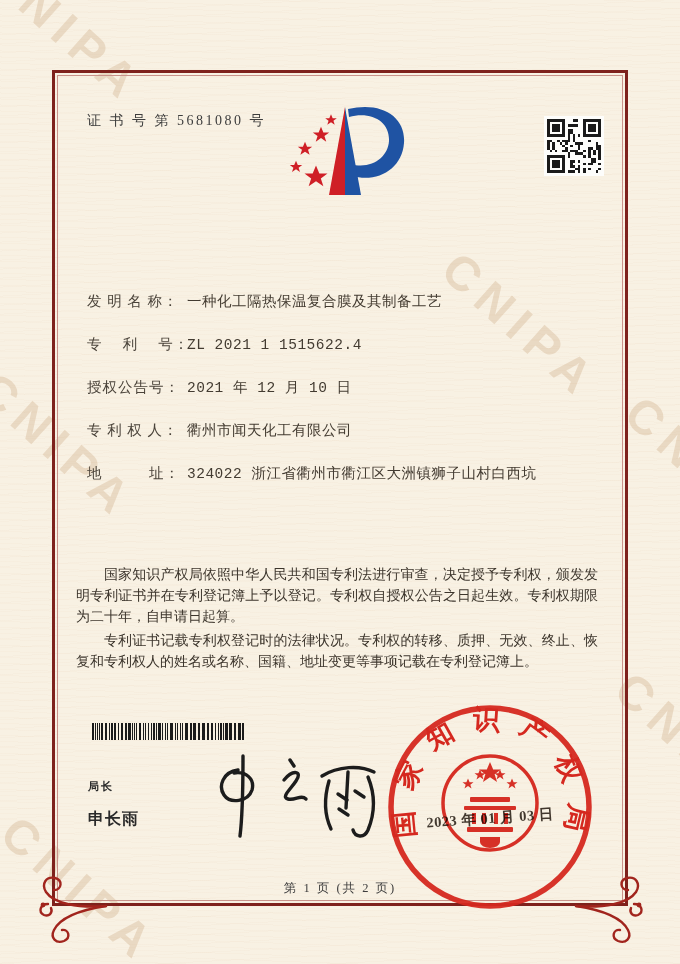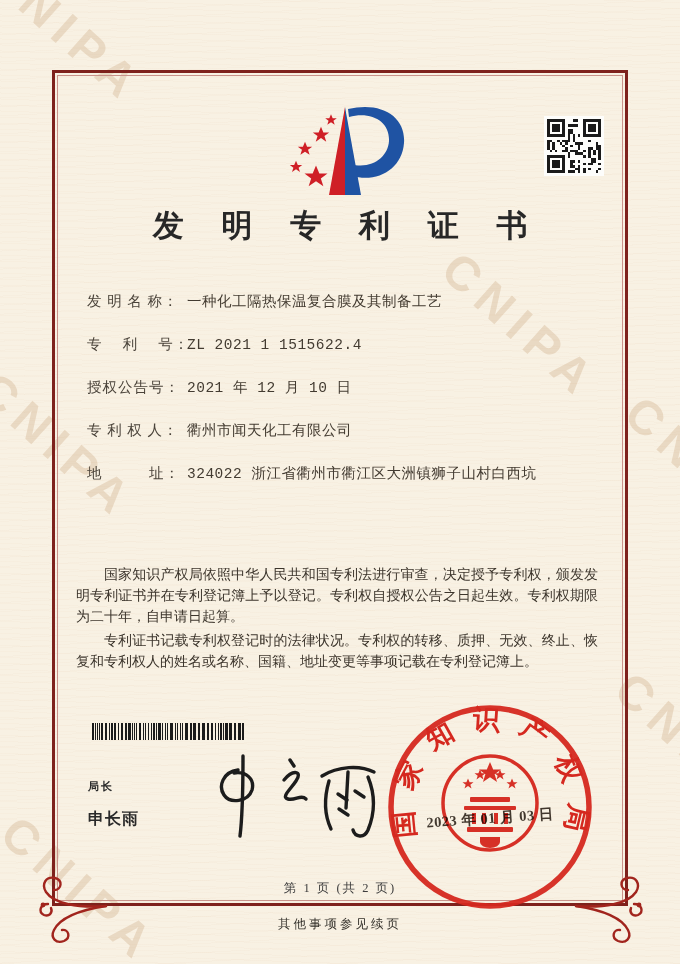--- a/index.html
+++ b/index.html
@@ -110,20 +110,21 @@
     <g fill="none" stroke="#a1241d" stroke-width="2.4" stroke-linecap="round">
       <path d="M72,32 C44,34 20,30 12,18 C7,10 12,2 21,4 C29,6 28,16 20,16"></path>
       <path d="M72,32 C46,36 26,44 20,56 C16,64 22,70 30,67 C37,64 35,55 28,56"></path>
       <path d="M14,30 C6,30 4,38 10,41 C15,43 19,39 17,34"></path>
     </g>
     <circle cx="9" cy="31" r="2.4" fill="#a1241d"></circle>
   </svg>
 
   <div class="content">
 
+    <div class="cert-no">证 书 号 第 5681080 号</div>
 
     <svg class="logo" width="128" height="100" viewBox="0 0 128 100">
       <defs>
         <path id="st" d="M0,-10 L2.9,-3.1 L10,-3.1 L4.2,1.2 L6.4,8.1 L0,3.8 L-6.4,8.1 L-4.2,1.2 L-10,-3.1 L-2.9,-3.1 Z"></path>
       </defs>
 
       <path d="M66,8 C100,0 124,16 122,42 C120,68 96,82 70,75 L68,63 C90,69 106,56 107,40 C108,21 90,10 67,16 Z" fill="#1f53a3"></path>
 
       <polygon points="63,6 63,94 47,94" fill="#cf1f26"></polygon>
       <polygon points="63,6 79,94 63,94" fill="#1f53a3"></polygon>
@@ -572,21 +573,20 @@
         <div></div>
         <div class="on"></div>
         <div></div>
         <div></div>
         <div></div>
         <div></div>
         <div class="on"></div>
         <div></div>
       </div>
 
-    <div class="title">发 明 专 利 证 书</div>
 
     <div class="fields">
       <div class="f-row">
         <span class="lbl">发 明 名 称：</span><span class="val">一种化工隔热保温复合膜及其制备工艺</span>
       </div>
       <div class="f-row">
         <span class="lbl">专　 利　 号：</span><span class="val">ZL 2021 1 1515622.4</span>
       </div>
       <div class="f-row">
         <span class="lbl">授权公告号：</span><span class="val">2021 年 12 月 10 日</span>
@@ -698,16 +698,15 @@
           <rect x="110" y="112" width="4" height="11"></rect>
           <rect x="120" y="112" width="4" height="11"></rect>
           <rect x="83" y="126" width="46" height="5" rx="1"></rect>
           <path d="M96,136 h20 v5 a10,6 0 0 1 -20,0 Z"></path>
         </g>
       </g>
     </svg>
     <div class="seal-date">2023 年 01 月 03 日</div>
 
     <div class="page-footer">第 1 页 (共 2 页)</div>
-    <div class="cont-note">其他事项参见续页</div>
 
   </div>
 </div>
 
 </body></html>

